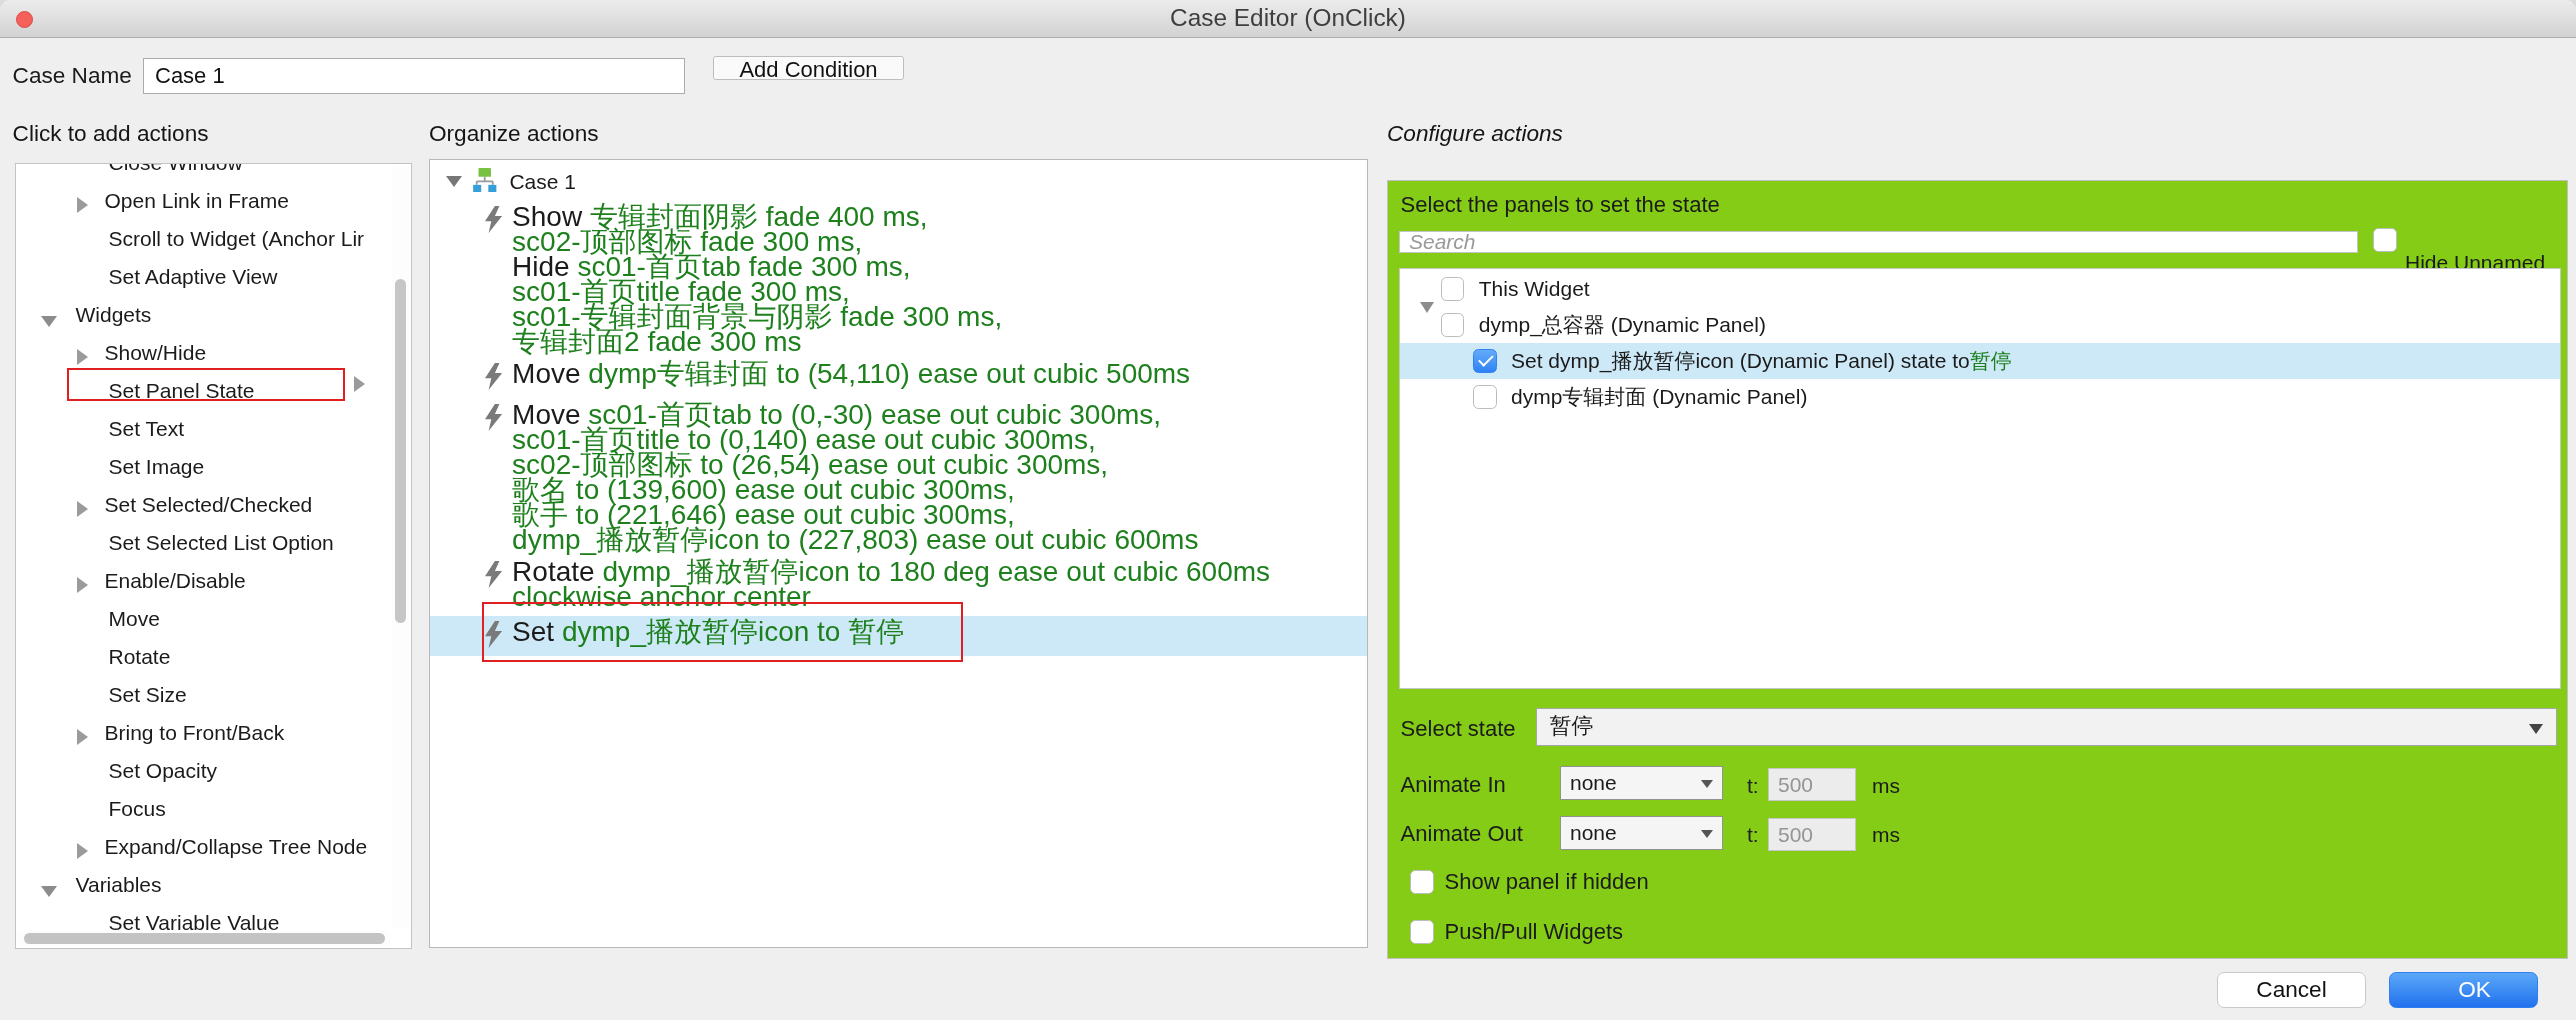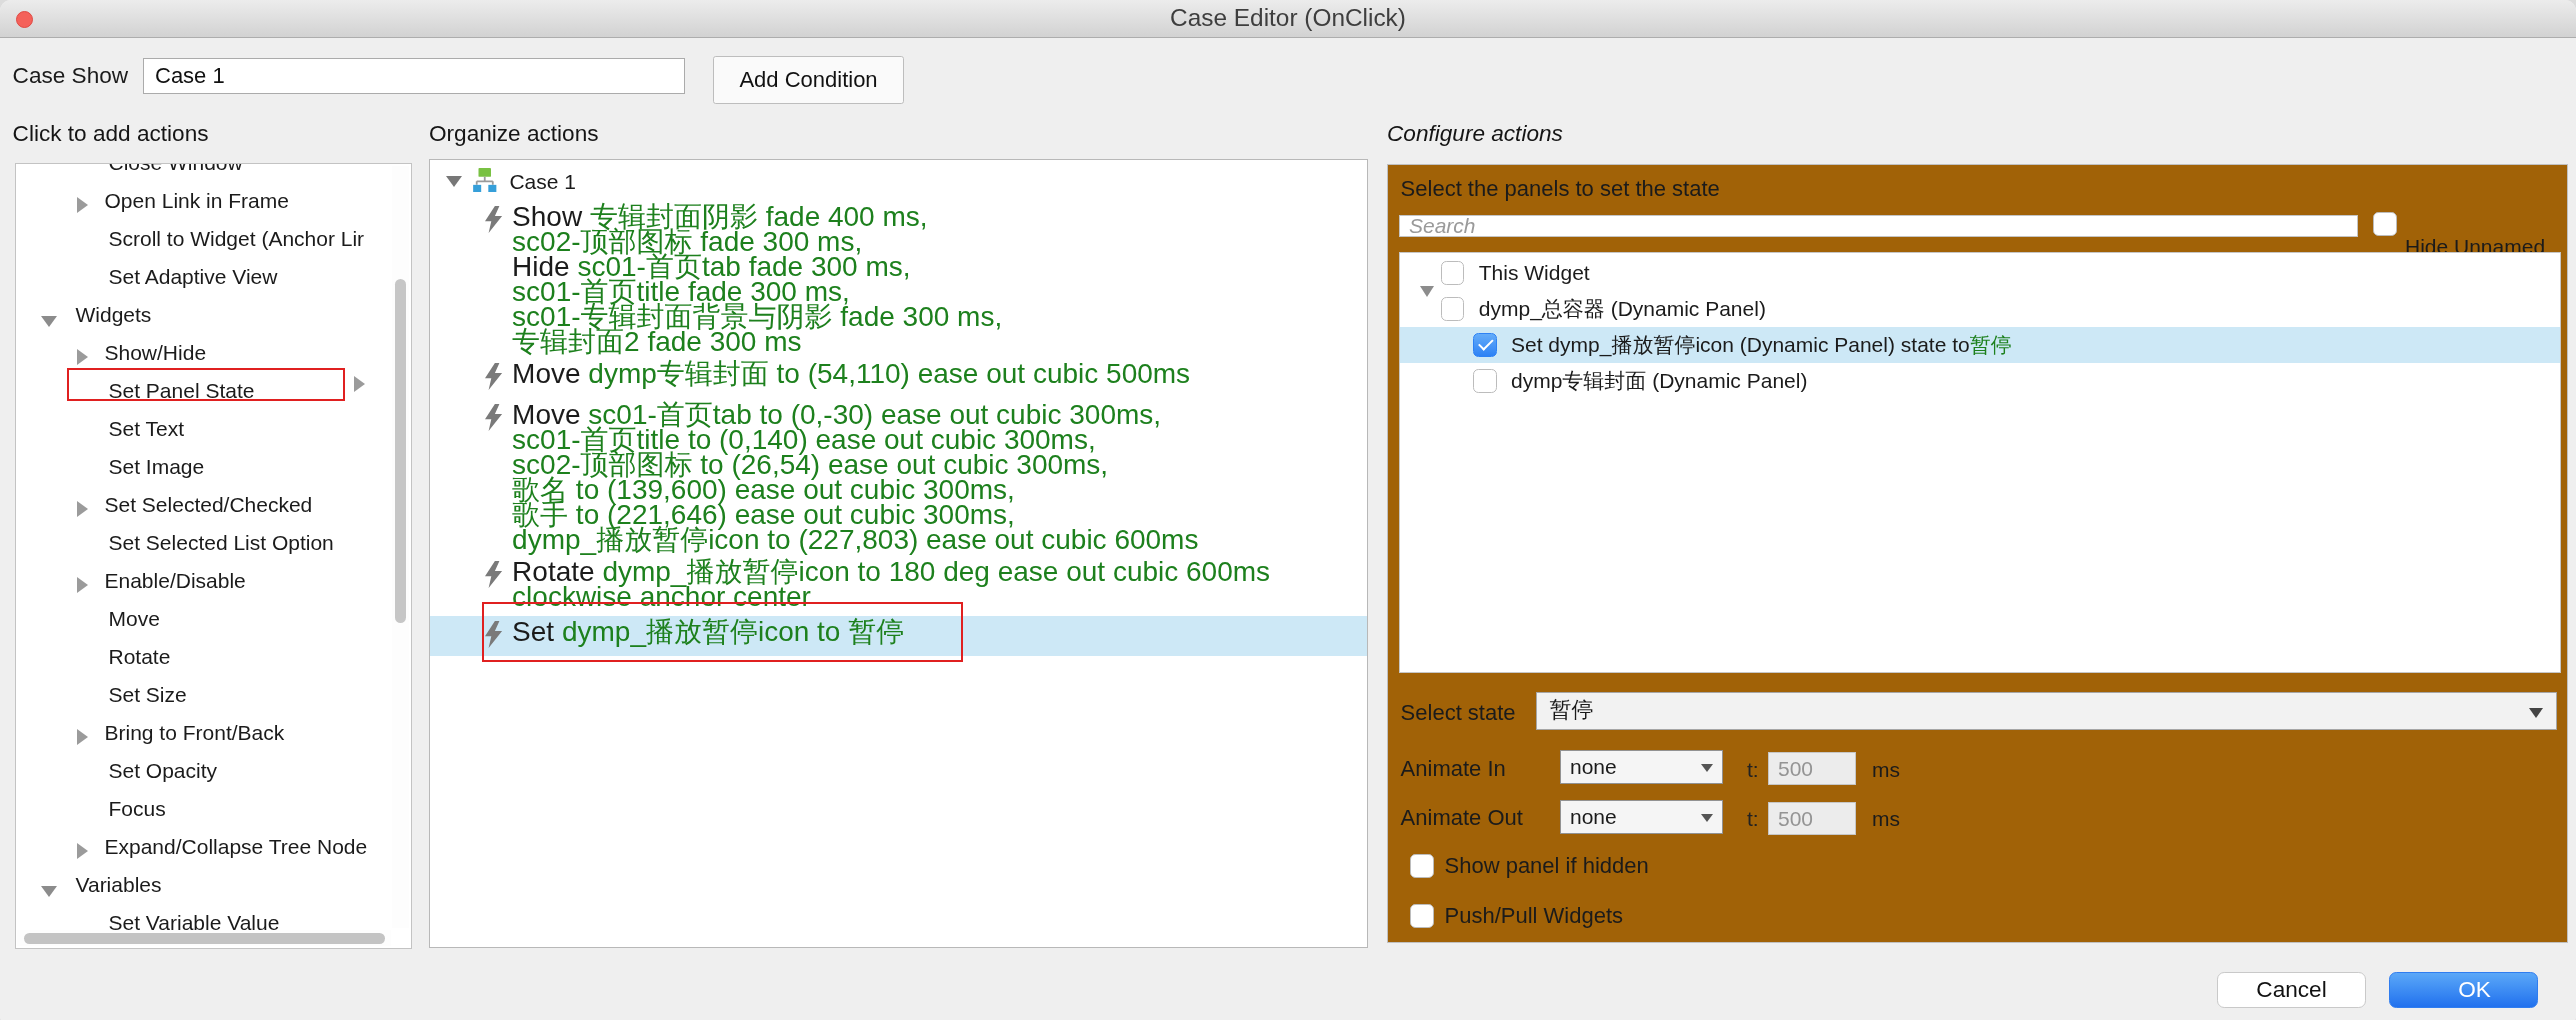--- a/index.html
+++ b/index.html
@@ -18,21 +18,21 @@
   }
   .traffic { position:absolute; left:16.3px; top:11px; width:17px; height:17px;
     border-radius:50%; background:#f4615a; border:0.9px solid #df4943; }
   .wtitle { position:absolute; left:0; right:0; top:0; height:38px;
     text-align:center; line-height:36px; font-size:24.4px; color:#3e3e3e; }
   
   .cn-label { position:absolute; left:12.6px; top:63px; font-size:22.6px; }
   .cn-input { position:absolute; left:143px; top:58px; width:542px; height:36px;
     border:1.8px solid #ababab; background:#fff; font-size:22px; padding:0 11px;
     font-family:inherit; color:#111; }
-  .addcond { position:absolute; left:713px; top:56px; width:191px; height:48px;
+  .addcond { position:absolute; left:713px; top:56px; width:191px; height:24px;
     background:#fafafa; border:1.8px solid #bdbdbd; border-radius:2.7px;
     font-size:22px; font-family:inherit; color:#111; }
   
   .coltitle { position:absolute; top:121px; font-size:22.6px; color:#151515; }
   #t-left { left:12.6px; } #t-mid { left:429px; } #t-right { left:1387px;font-style:italic; }
   
   .leftbox { position:absolute; left:14.5px; top:163px; width:397px; height:786px;
     background:#fff; border:1.8px solid #c3c3c3; overflow:hidden; }
   .lrow { display:flex; align-items:flex-end; height:38px; position:relative; white-space:nowrap; }
   .lrow.partial { margin-top:-27px; }
@@ -61,22 +61,22 @@
   .case-row .tri-down { margin-right:11px; border-top-color:#777; }
   .case-row .cicon { margin-right:12.6px; }
   .action { display:flex; margin:5.4px 0 7.2px 0; position:relative; }
   .action .bolt { flex:0 0 auto; margin-left:54px; margin-right:8.1px; padding-top:1.8px; }
   .action .lines { line-height:25px; font-size:28px; }
   .action.selected { background:#cde8f6; margin:1.8px 0 0 0; padding:2.7px 0; }
   .k { color:#1b1b1b; } .g { color:#1d801d; }
   .red-overlay { position:absolute; left:52px; top:-14.5px; width:481px; height:60px;
     border:2.7px solid #e02020; pointer-events:none; }
   
-  .cfgbox { position:absolute; left:1387px; top:164px; width:1181px; height:779px;
-    background:#a16207; border:1.8px solid #c0c0c0;padding-left:28px; }
+  .cfgbox { position:absolute; left:1387px; top:180px; width:1181px; height:779px;
+    background:#84cc16; border:1.8px solid #c0c0c0;padding-left:28px; }
   .cfg-label { position:absolute; left:12.6px; top:11px; font-size:22px; }
   .searchin { position:absolute; left:11px; top:42px; width:959px; height:22px;
     border:1.8px solid #c4c4c4; background:#fff; padding:0 9px; font-size:21px;
     font-family:inherit;margin-top:8px; }
   .searchin::placeholder { font-style:italic; color:#9a9a9a; }
   .cb { width:23.5px; height:23.5px; border:1.8px solid #bcbcbc; border-radius:5.4px;
     background:#fff; flex:0 0 auto; position:relative; }
   .cb.checked { background:linear-gradient(#64acf9,#2e82f5); border-color:#2e82f5; }
   .cb.checked::after { content:""; position:absolute; left:4.5px; top:5.4px; width:11.7px;
     height:6.3px; border-left:2.7px solid #fff; border-bottom:2.7px solid #fff;
@@ -121,21 +121,21 @@
 </style>
 </head>
 <body>
 
 <div class="window">
   <div class="titlebar">
     <div class="traffic"></div>
     <div class="wtitle">Case Editor (OnClick)</div>
   </div>
 
-  <div class="cn-label">Case Show</div>
+  <div class="cn-label">Case Name</div>
   <input class="cn-input" value="Case 1" style="">
   <button class="addcond">Add Condition</button>
 
   <div class="coltitle" id="t-left">Click to add actions</div>
   <div class="coltitle" id="t-mid">Organize actions</div>
   <div class="coltitle" id="t-right">Configure actions</div>
 
   <div class="leftbox">
     <div id="leftItems">
         <div class="lrow partial noarrow">

